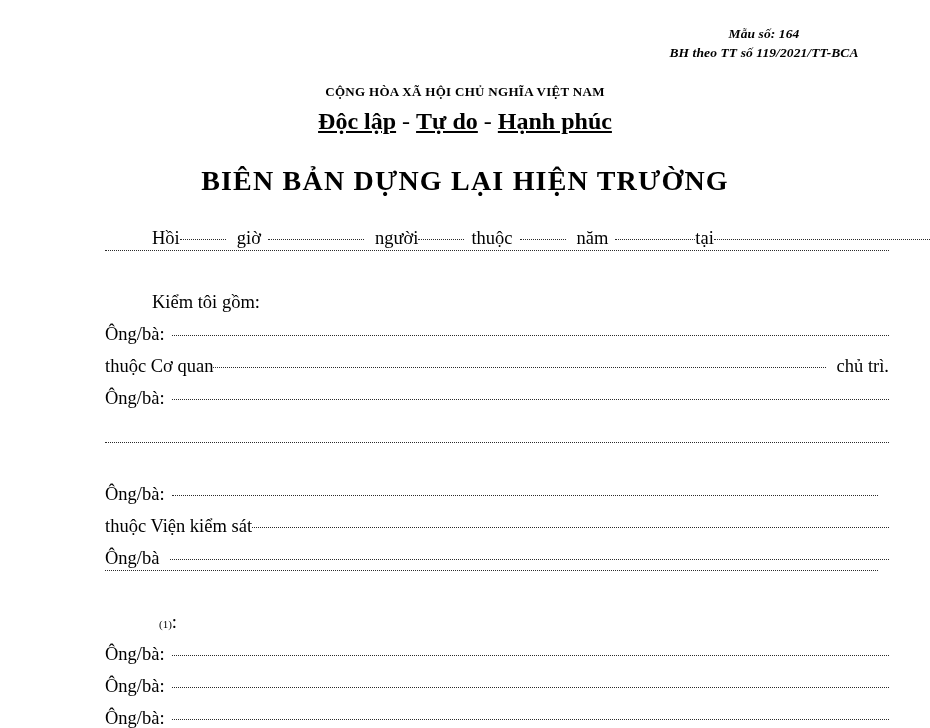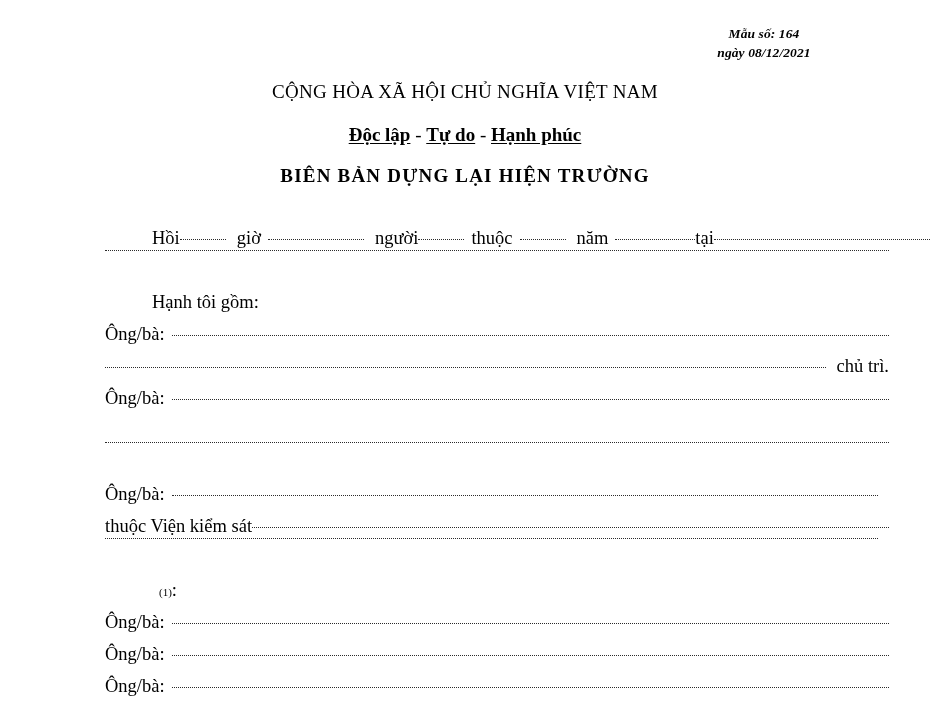--- a/index.html
+++ b/index.html
@@ -33,43 +33,43 @@
 
   
   .national {
     position: absolute;
     top: 80px;
     left: 0;
     width: 930px;
     text-align: center;
   }
   .national .line1 {
-    font-weight: normal;
-    font-size: 19px;
+    font-weight: bold;
+    font-size: 13px;
     letter-spacing: 0.3px;
     line-height: 24px;
   }
   .national .line2 {
     font-weight: bold;
-    font-size: 19px;
+    font-size: 24px;
     line-height: 26px;
-    margin-top: 18px;
+    margin-top: 4px;
   }
   .national .line2 .u { text-decoration: underline; text-underline-offset: 2px; }
   .national .line2 .sep { text-decoration: none; font-weight: normal; }
 
   
   .doc-title {
     position: absolute;
     top: 165px;
     left: 0;
     width: 930px;
     text-align: center;
     font-weight: bold;
-    font-size: 19px;
+    font-size: 28px;
     letter-spacing: 1.2px;
   }
 
   
   .body-area {
     position: absolute;
     top: 222px;
     left: 105px;
     width: 784px;
     font-size: 18.5px;
@@ -116,21 +116,21 @@
     font-size: 11px;
     vertical-align: super;
     line-height: 0;
   }
 </style>
 </head>
 <body>
 
 <div class="form-ref">
   <div>Mẫu số: 164</div>
-  <div>ngày 08/12/2021</div>
+  <div>BH theo TT số 119/2021/TT-BCA</div>
 </div>
 
 <div class="national">
   <div class="line1">CỘNG HÒA XÃ HỘI CHỦ NGHĨA VIỆT NAM</div>
   <div class="line2">
     <span class="u">Độc lập</span><span class="sep"> - </span><span class="u">Tự do</span><span class="sep"> - </span><span class="u">Hạnh phúc</span>
   </div>
 </div>
 
 <div class="doc-title">BIÊN BẢN DỰNG LẠI HIỆN TRƯỜNG</div>
@@ -157,30 +157,31 @@
     <span class="dots w-năm"></span>
     <span class="txt">tại</span>
     <span class="dots"></span>
   </div>
 
   <div class="rule-row">
     <span class="rule"></span>
   </div>
 
   <div class="row indent">
-    <span class="txt">Hạnh tôi gồm:</span>
-  </div>
-
-  <div class="row">
-    <span class="txt">Ông/bà:</span>
-    <span class="sp sp-sm"></span>
-    <span class="dots"></span>
-  </div>
-
-  <div class="row">
+    <span class="txt">Kiểm tôi gồm:</span>
+  </div>
+
+  <div class="row">
+    <span class="txt">Ông/bà:</span>
+    <span class="sp sp-sm"></span>
+    <span class="dots"></span>
+  </div>
+
+  <div class="row">
+    <span class="txt">thuộc Cơ quan</span>
     <span class="dots"></span>
     <span class="sp sp-md"></span>
     <span class="txt">chủ trì.</span>
   </div>
 
   <div class="row">
     <span class="txt">Ông/bà:</span>
     <span class="sp sp-sm"></span>
     <span class="dots"></span>
   </div>
@@ -196,20 +197,25 @@
     <span class="sp sp-sm"></span>
     <span class="dots"></span>
     <span class="sp sp-md"></span>
   </div>
 
   <div class="row">
     <span class="txt">thuộc Viện kiểm sát</span>
     <span class="dots"></span>
   </div>
 
+  <div class="row">
+    <span class="txt">Ông/bà</span>
+    <span class="sp sp-md"></span>
+    <span class="dots"></span>
+  </div>
 
   <div class="row">
     <span class="dots"></span>
     <span class="sp sp-md"></span>
   </div>
 
   <div class="row indent">
     <span class="sp sp-sm"></span>
     <sup class="fn">(1)</sup>
     <span class="txt">:</span>

